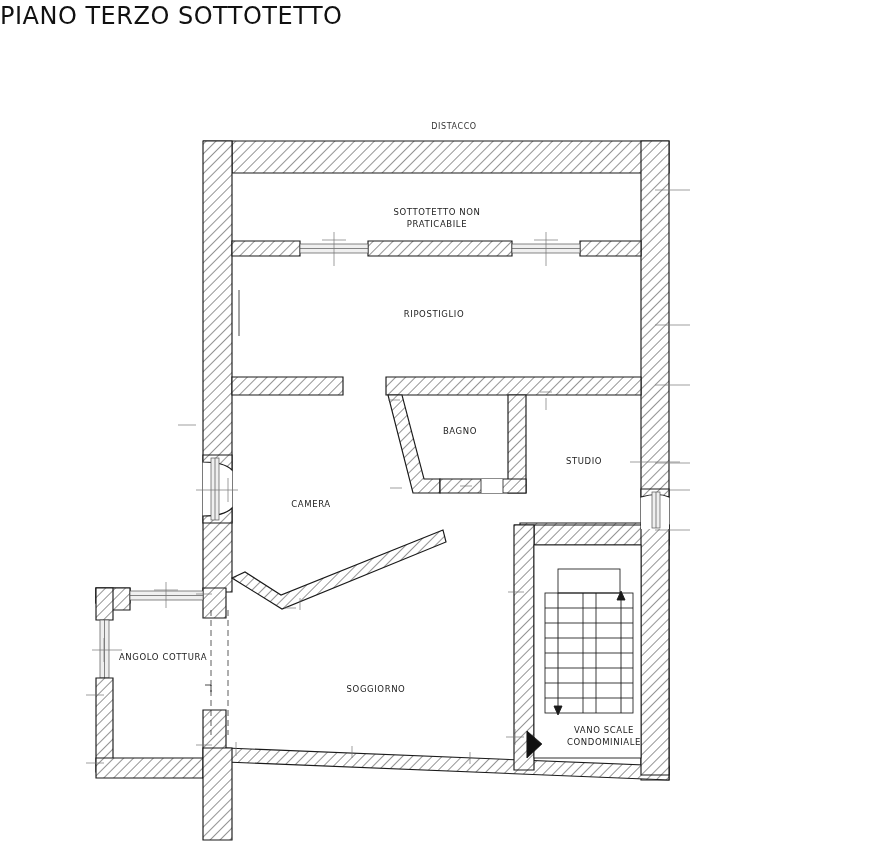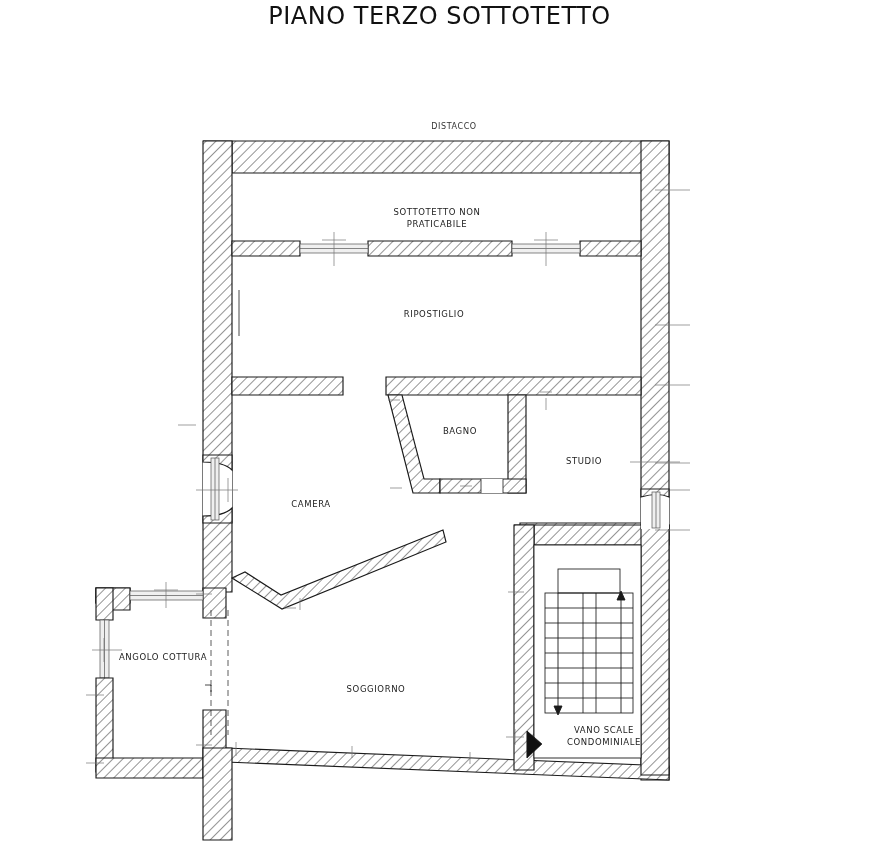--- a/index.html
+++ b/index.html
@@ -12,21 +12,20 @@
     height: 854px;
     font-family: "DejaVu Sans", sans-serif;
     position: relative;
     overflow: hidden;
   }
   #plan-title {
     position: absolute;
     top: 2px;
     left: 0;
     width: 879px;
-    text-align: center;
     font-family: "DejaVu Sans", sans-serif;
     font-size: 24px;
     letter-spacing: 0.5px;
     color: #111111;
     font-weight: 400;
   }
   #floorplan-svg {
     position: absolute;
     top: 0;
     left: 0;

